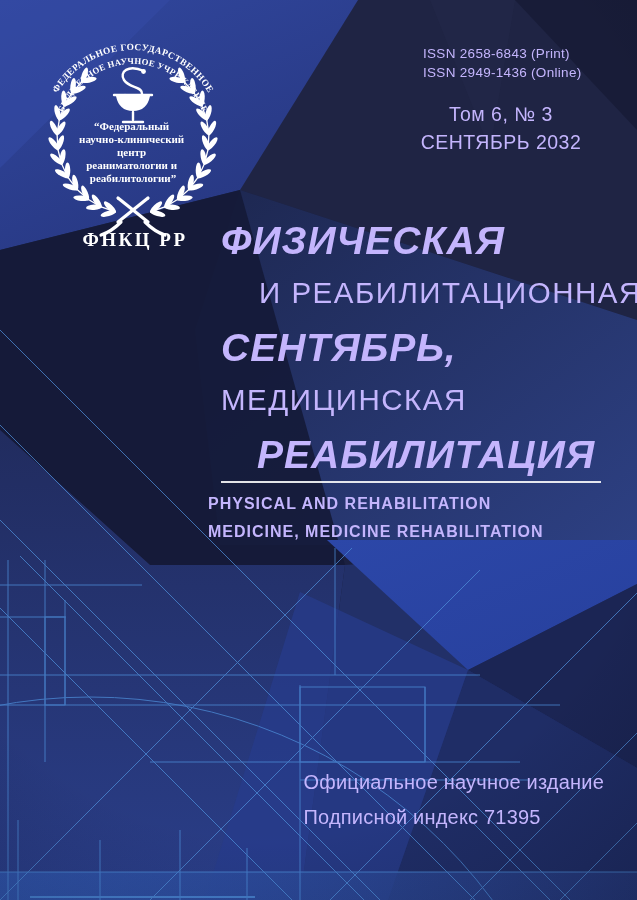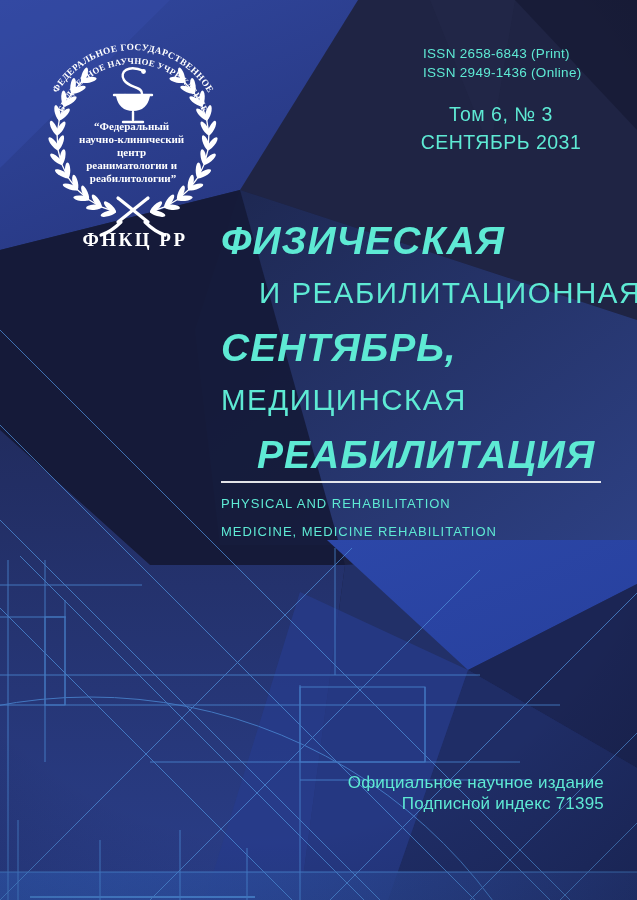--- a/index.html
+++ b/index.html
@@ -1,20 +1,20 @@
 <!DOCTYPE html>
 <html><head>
 <meta charset="utf-8">
 <style>
   html,body{margin:0;padding:0;background:#0e1226;}
   #cover{
     position:relative;width:637px;height:900px;overflow:hidden;
     background:#1b2040;
     font-family:"Liberation Sans", sans-serif;
-    color:#5eead4;
+    color:#c4b5fd;
   }
   #cover *{box-sizing:border-box;}
   svg.bg{position:absolute;left:0;top:0;width:637px;height:900px;z-index:0;}
   .vignette{
     position:absolute;inset:0;z-index:1;pointer-events:none;
     background:radial-gradient(120% 100% at 42% 38%, rgba(0,0,0,0) 55%, rgba(7,9,24,.45) 100%);
   }
   
   .issn{
     position:absolute;left:423px;top:45px;z-index:2;
@@ -31,26 +31,26 @@
   .org{font-family:"Liberation Serif",serif;font-weight:700;font-size:11px;fill:#fff;}
   .fnkc{font-family:"Liberation Serif",serif;font-weight:700;font-size:19px;fill:#fff;letter-spacing:2.5px;}
   
   .title-block{position:absolute;left:221px;top:0;z-index:2;}
   .t-line{position:absolute;left:0;white-space:nowrap;}
   .t-bold{font-weight:800;font-size:39px;letter-spacing:1px;font-style:italic;}
   .t-light{font-weight:400;font-size:29.5px;letter-spacing:1.5px;}
   .t1{top:219px;} .t2{top:276px;margin-left:38px;} .t3{top:326px;} .t4{top:383px;} .t5{top:433px;margin-left:36px;}
   .title-divider{position:absolute;left:221px;top:481px;width:380px;height:2px;
     background:rgba(255,255,255,.88);z-index:2;}
-  .title-en{position:absolute;left:221px;top:490px;z-index:2;
-    font-size:13px;line-height:28px;letter-spacing:1px;font-weight:400;white-space:nowrap;}
-  
-  .footer{position:absolute;right:33px;top:772px;z-index:2;text-align:right;
-    font-size:17px;line-height:21px;letter-spacing:.2px;font-weight:400;}
-  .subscription{}
+  .title-en{position:absolute;left:208px;top:490px;z-index:2;
+    font-size:16px;line-height:28px;letter-spacing:1px;font-weight:700;white-space:nowrap;}
+  
+  .footer{position:absolute;right:33px;top:772px;z-index:2;
+    font-size:20px;line-height:21px;letter-spacing:.2px;font-weight:400;}
+  .subscription{margin-top:14px;}
 </style>
 </head>
 <body>
 
 <div id="cover">
 
   <svg class="bg" viewBox="0 0 637 900" aria-hidden="true">
     <defs>
       <linearGradient id="gTL" x1="0" y1="0" x2="0.6" y2="1">
         <stop offset="0" stop-color="#31479e"></stop>
@@ -134,21 +134,21 @@
   </svg>
 
   <div class="vignette"></div>
 
   <div class="issn">
     <div>ISSN 2658-6843 (Print)</div>
     <div>ISSN 2949-1436 (Online)</div>
   </div>
   <div class="volume">
     <div>Том 6, № 3</div>
-    <div>СЕНТЯБРЬ 2031</div>
+    <div>СЕНТЯБРЬ 2032</div>
   </div>
 
   <svg class="emblem" viewBox="0 0 216 220">
     <defs>
       <path id="arcO" d="M 25.3 69.9 A 88 88 0 0 1 190.7 69.9"></path>
       <path id="arcI" d="M 36.5 80.8 A 74 74 0 0 1 179.5 80.8"></path>
     </defs>
     <text class="arc">
       <textPath href="#arcO" startOffset="50%" text-anchor="middle">ФЕДЕРАЛЬНОЕ ГОСУДАРСТВЕННОЕ</textPath>
     </text>

